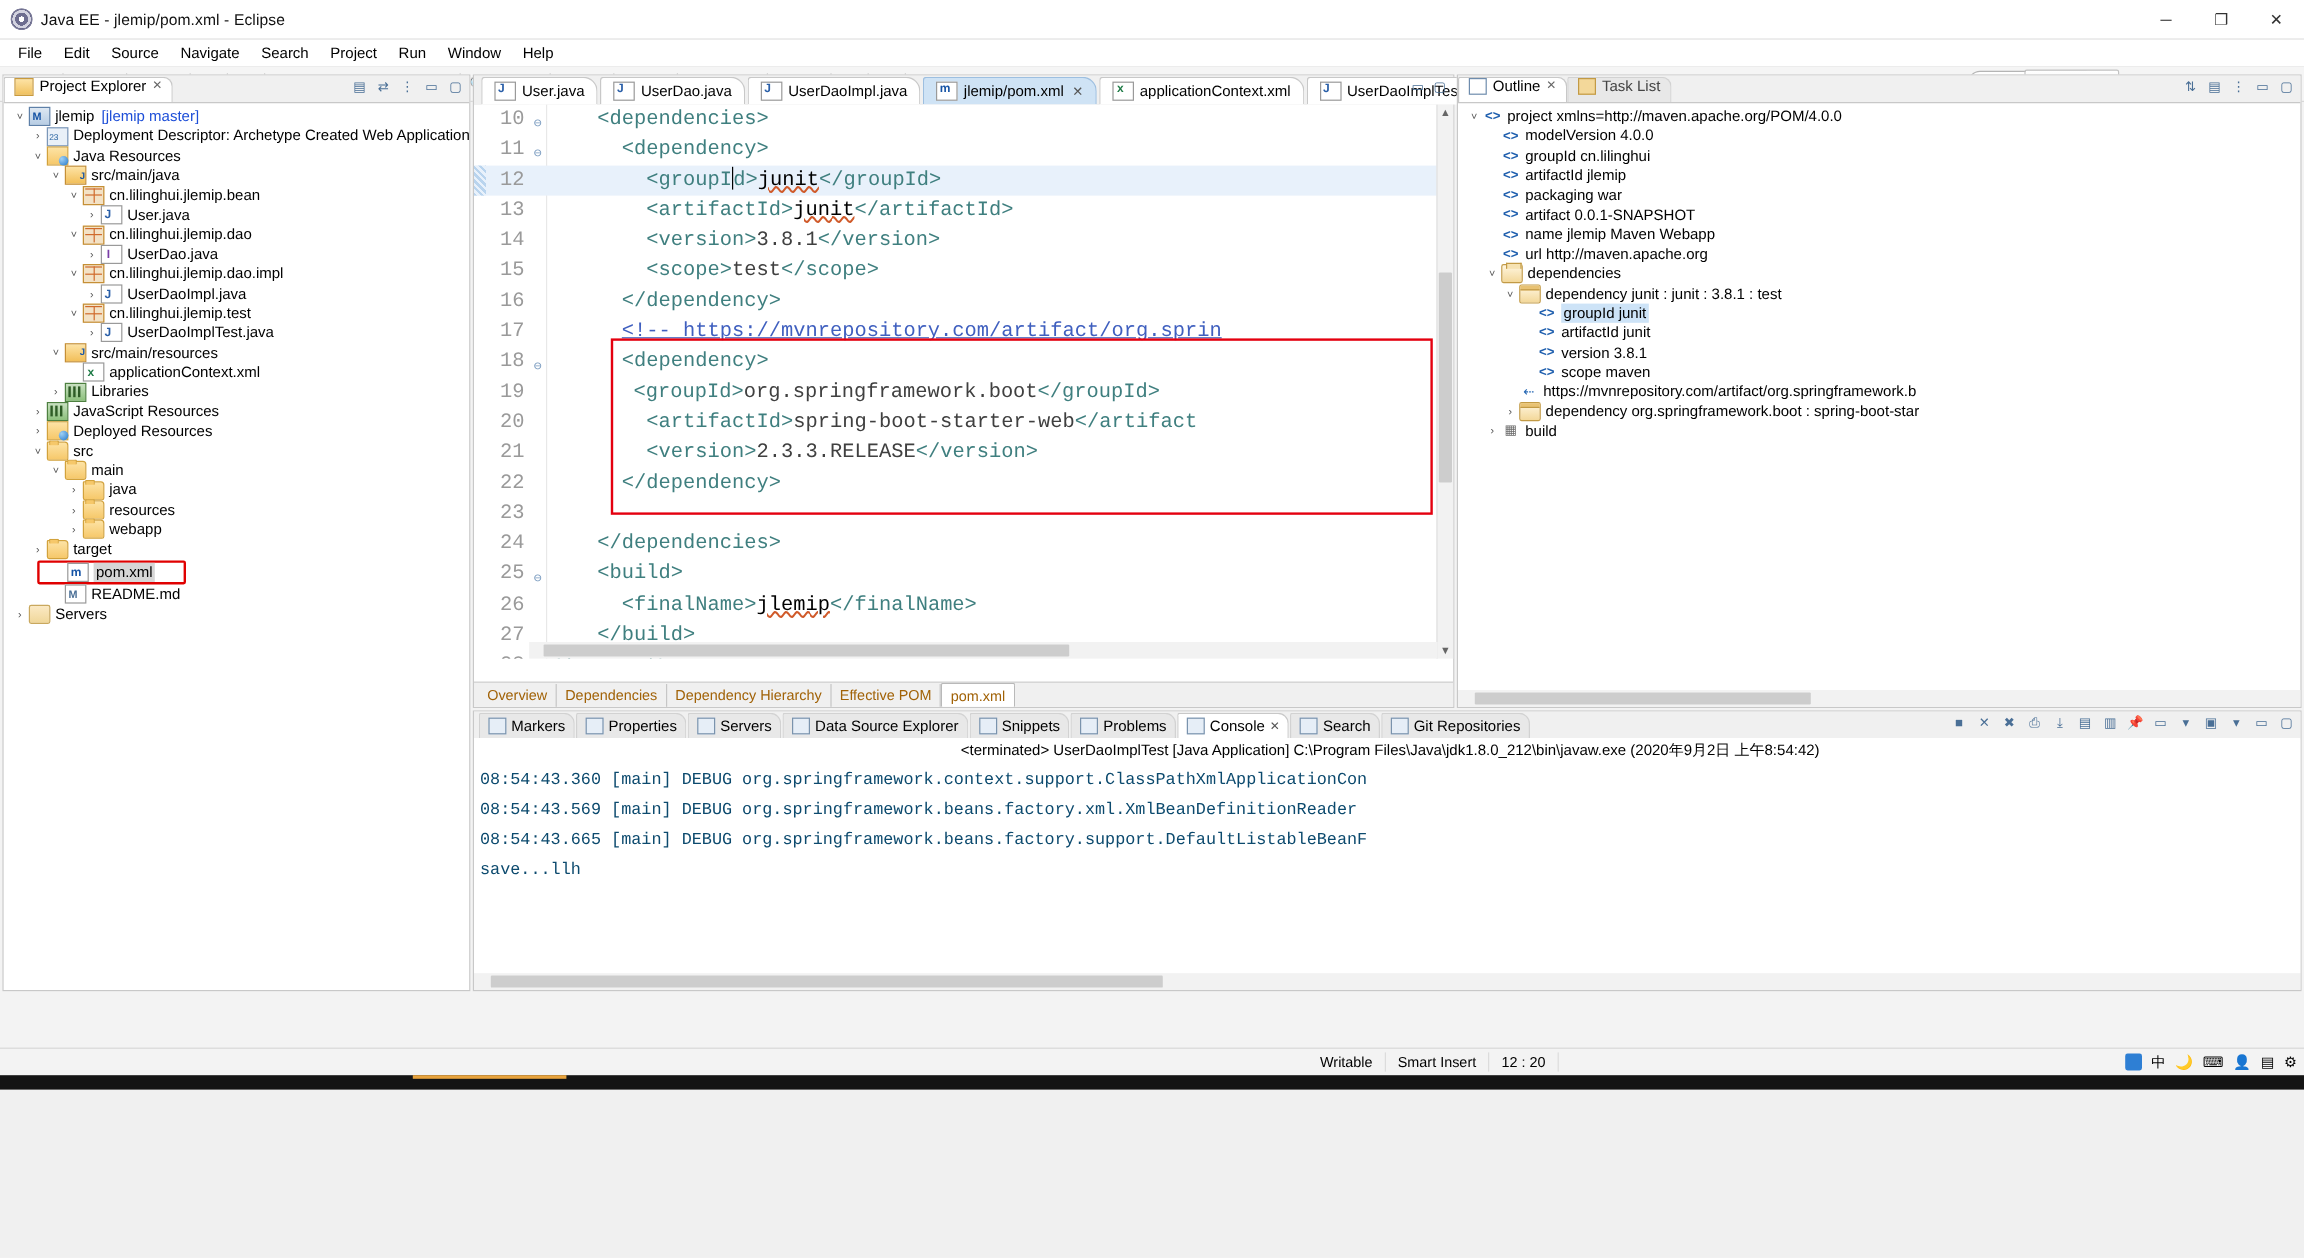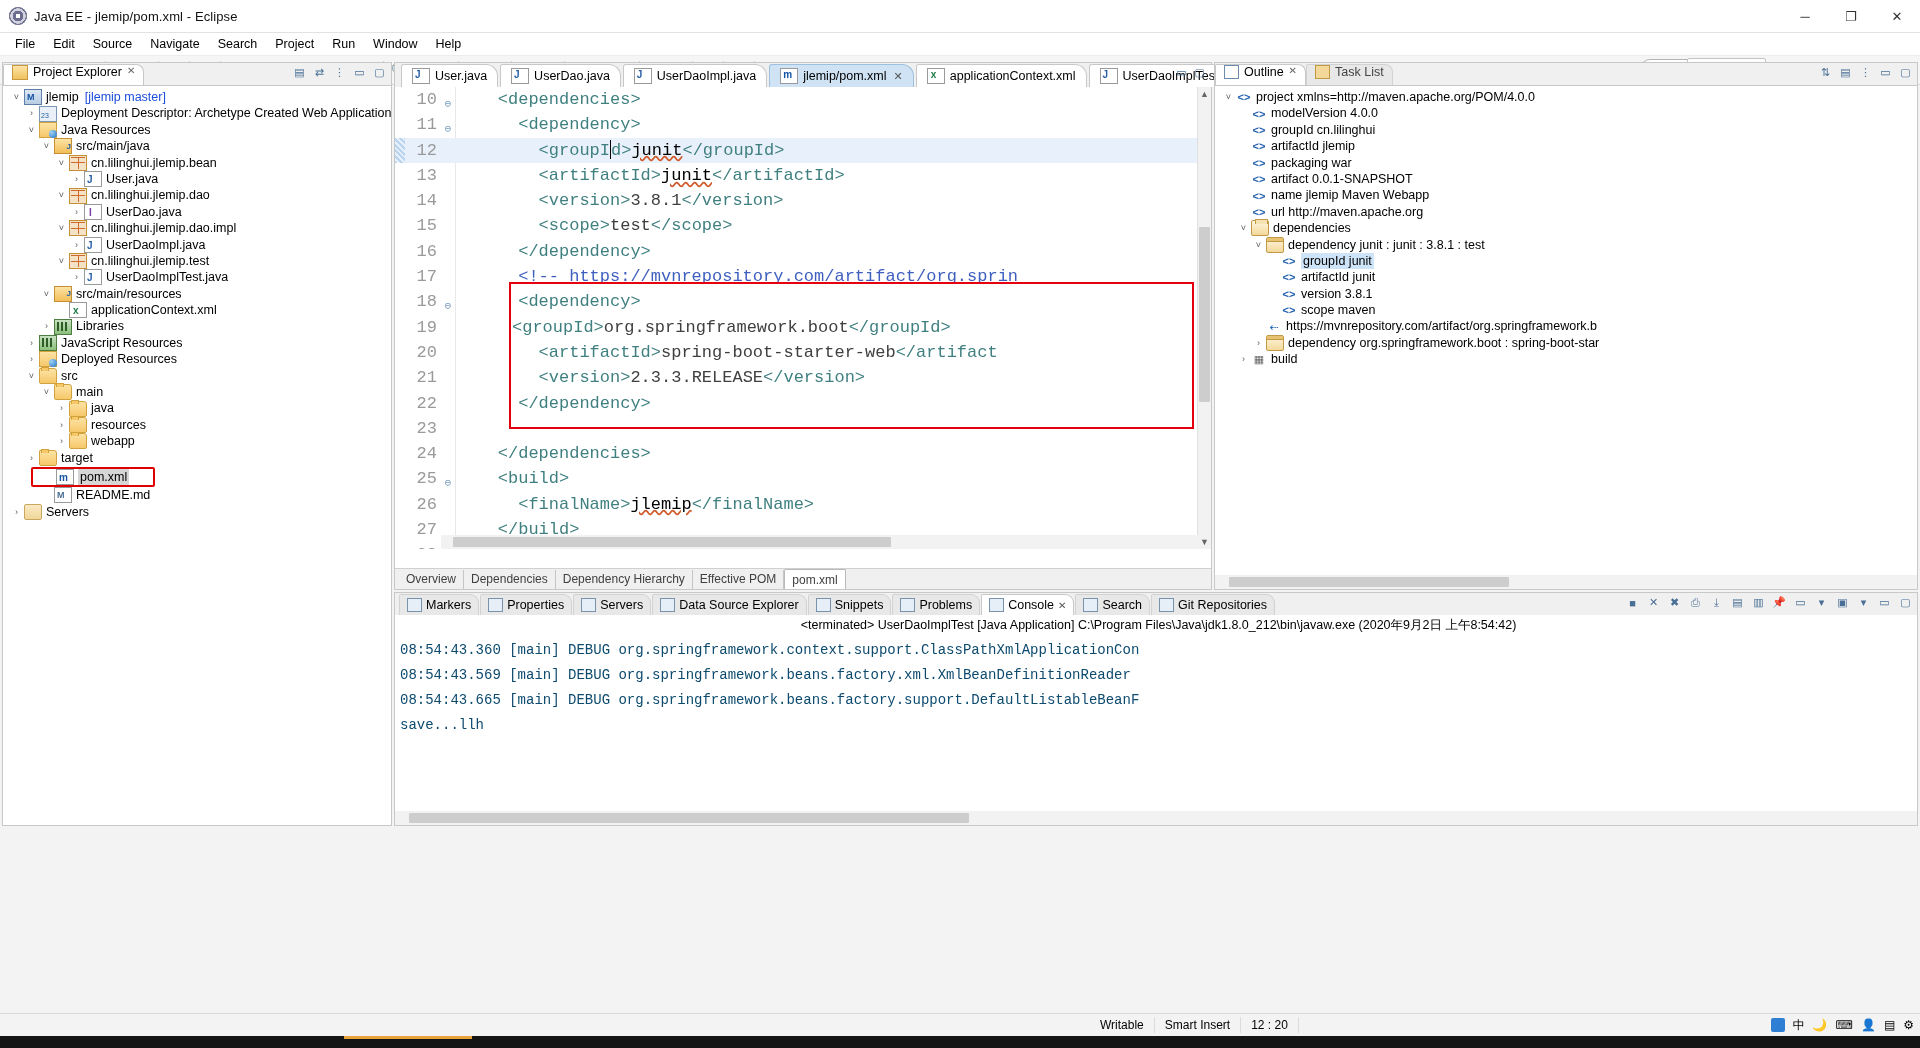--- a/index.html
+++ b/index.html
@@ -4,21 +4,21 @@
 <style>
   html,body{margin:0;padding:0;}
   body{
     width:1920px;height:1048px;overflow:hidden;
     font-family:"Liberation Sans", sans-serif;
     font-size:12.5px;
     color:#000;
     background:#f0f0f0;
     -webkit-font-smoothing:antialiased;
   }
-  .app{position:relative;width:1920px;height:1048px;background:#f3f3f3;}
+  .app{position:relative;width:1920px;height:908px;background:#f3f3f3;}
 
   
   .titlebar{height:32px;background:#ffffff;display:flex;align-items:center;
             border-bottom:1px solid #e2e2e2;position:relative;}
   .titlebar .app-icon{width:18px;height:18px;margin:0 7px 0 9px;flex:none;
             border-radius:50%;
             background:radial-gradient(circle at 50% 50%,#fff 0 18%,#6d6d8f 19% 42%,#d3d3e0 43% 60%,#5b5b7d 61% 100%);
             box-shadow:inset 0 0 0 1px #7a7a99;}
   .titlebar .title{font-size:13px;color:#111;letter-spacing:.1px;}
   .winbtns{position:absolute;right:0;top:0;height:32px;display:flex;}
@@ -143,21 +143,21 @@
 
   .vscroll{position:absolute;right:0;top:0;bottom:0;width:13px;background:#f2f2f2;border-left:1px solid #e0e0e0;}
   .vthumb{position:absolute;left:1px;width:11px;background:#cdcdcd;border-radius:1px;}
   .vbtn{position:absolute;left:0;width:13px;height:14px;text-align:center;font-size:9px;color:#666;line-height:14px;}
   .hscroll{position:absolute;left:0;right:0;height:14px;background:#f2f2f2;}
   .hthumb{position:absolute;top:2px;height:10px;background:#cdcdcd;border-radius:1px;}
 
   .formtabs{position:absolute;left:0;right:0;bottom:0;height:20px;background:#f0f0f0;
             display:flex;align-items:center;border-top:1px solid #d0d0d0;padding-left:4px;}
   .ftab{height:19px;display:flex;align-items:center;padding:0 7px;font-size:12px;
-        border-right:1px solid #c6c6c6;color:#404040;}
+        border-right:1px solid #c6c6c6;color:#a16207;}
   .ftab.active{background:#fff;border:1px solid #b9b9b9;border-bottom:none;border-radius:2px 2px 0 0;}
 
   
   .contabs{height:22px;background:#f0f0f0;display:flex;align-items:flex-end;border-bottom:1px solid #c8c8c8;
            position:relative;padding-left:4px;}
   .ctab{height:21px;display:flex;align-items:center;gap:4px;padding:0 7px;font-size:12.5px;
         background:#e8e8e8;border:1px solid #d2d2d2;border-bottom:none;border-radius:2px 9px 0 0;
         margin-right:1px;box-sizing:border-box;}
   .ctab.active{background:#fff;border-color:#c8c8c8;}
   .ctools{position:absolute;right:4px;top:2px;display:flex;gap:6px;align-items:center;color:#4a6f96;font-size:11px;}
@@ -427,21 +427,21 @@
       <div class="codelines" id="code-lines">
           <div class="cline"><span class="ln">10</span><span class="fm">⊖</span><span class="txt" style="padding-left:40.8px"><span class="tag">&lt;dependencies&gt;</span></span></div>
           <div class="cline"><span class="ln">11</span><span class="fm">⊖</span><span class="txt" style="padding-left:61.199999999999996px"><span class="tag">&lt;dependency&gt;</span></span></div>
           <div class="cline cur"><span class="marker"></span><span class="ln">12</span><span class="txt" style="padding-left:81.6px"><span class="tag">&lt;groupI</span><span class="caret"></span><span class="tag">d&gt;</span><span class="sq">junit</span><span class="tag">&lt;/groupId&gt;</span></span></div>
           <div class="cline"><span class="ln">13</span><span class="txt" style="padding-left:81.6px"><span class="tag">&lt;artifactId&gt;</span><span class="sq">junit</span><span class="tag">&lt;/artifactId&gt;</span></span></div>
           <div class="cline"><span class="ln">14</span><span class="txt" style="padding-left:81.6px"><span class="tag">&lt;version&gt;</span><span class="val">3.8.1</span><span class="tag">&lt;/version&gt;</span></span></div>
           <div class="cline"><span class="ln">15</span><span class="txt" style="padding-left:81.6px"><span class="tag">&lt;scope&gt;</span><span class="val">test</span><span class="tag">&lt;/scope&gt;</span></span></div>
           <div class="cline"><span class="ln">16</span><span class="txt" style="padding-left:61.199999999999996px"><span class="tag">&lt;/dependency&gt;</span></span></div>
           <div class="cline"><span class="ln">17</span><span class="txt" style="padding-left:61.199999999999996px"><span class="cmt">&lt;!-- https://mvnrepository.com/artifact/org.sprin</span></span></div>
           <div class="cline"><span class="ln">18</span><span class="fm">⊖</span><span class="txt" style="padding-left:61.199999999999996px"><span class="tag">&lt;dependency&gt;</span></span></div>
-          <div class="cline"><span class="ln">19</span><span class="txt" style="padding-left:55px"><span class="tag">&lt;groupId&gt;</span><span class="val">org.springframework.boot</span><span class="tag">&lt;/groupId&gt;</span></span></div>
+          <div class="cline"><span class="ln">19</span><span class="txt" style="padding-left:71px"><span class="tag">&lt;groupId&gt;</span><span class="val">org.springframework.boot</span><span class="tag">&lt;/groupId&gt;</span></span></div>
           <div class="cline"><span class="ln">20</span><span class="txt" style="padding-left:81.6px"><span class="tag">&lt;artifactId&gt;</span><span class="val">spring-boot-starter-web</span><span class="tag">&lt;/artifact</span></span></div>
           <div class="cline"><span class="ln">21</span><span class="txt" style="padding-left:81.6px"><span class="tag">&lt;version&gt;</span><span class="val">2.3.3.RELEASE</span><span class="tag">&lt;/version&gt;</span></span></div>
           <div class="cline"><span class="ln">22</span><span class="txt" style="padding-left:61.199999999999996px"><span class="tag">&lt;/dependency&gt;</span></span></div>
           <div class="cline"><span class="ln">23</span><span class="txt" style="padding-left:61.199999999999996px"></span></div>
           <div class="cline"><span class="ln">24</span><span class="txt" style="padding-left:40.8px"><span class="tag">&lt;/dependencies&gt;</span></span></div>
           <div class="cline"><span class="ln">25</span><span class="fm">⊖</span><span class="txt" style="padding-left:40.8px"><span class="tag">&lt;build&gt;</span></span></div>
           <div class="cline"><span class="ln">26</span><span class="txt" style="padding-left:61.199999999999996px"><span class="tag">&lt;finalName&gt;</span><span class="sq">jlemip</span><span class="tag">&lt;/finalName&gt;</span></span></div>
           <div class="cline"><span class="ln">27</span><span class="txt" style="padding-left:40.8px"><span class="tag">&lt;/build&gt;</span></span></div>
           <div class="cline"><span class="ln">28</span><span class="txt" style="padding-left:0px"><span class="tag">&lt;/project&gt;</span></span></div>
         </div>

